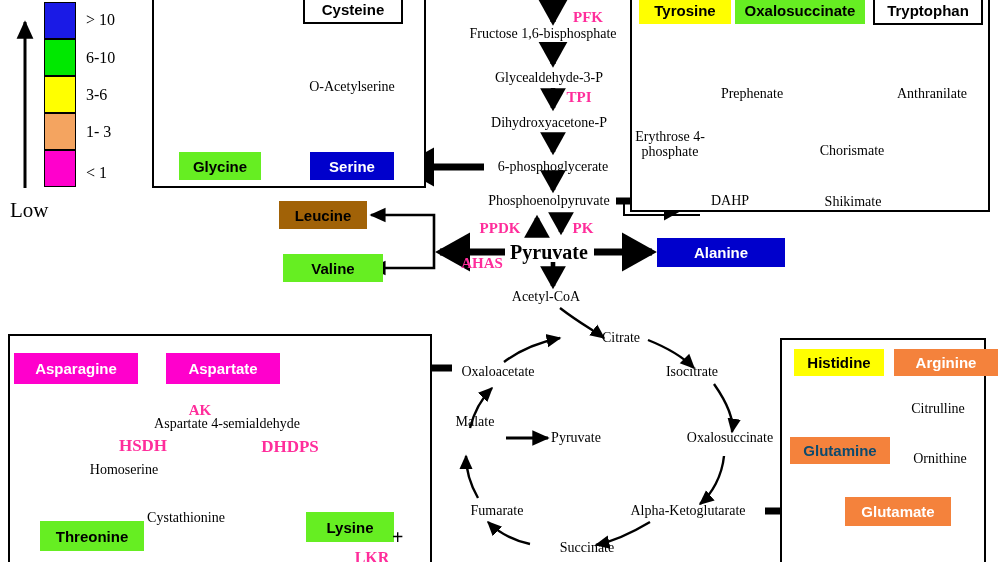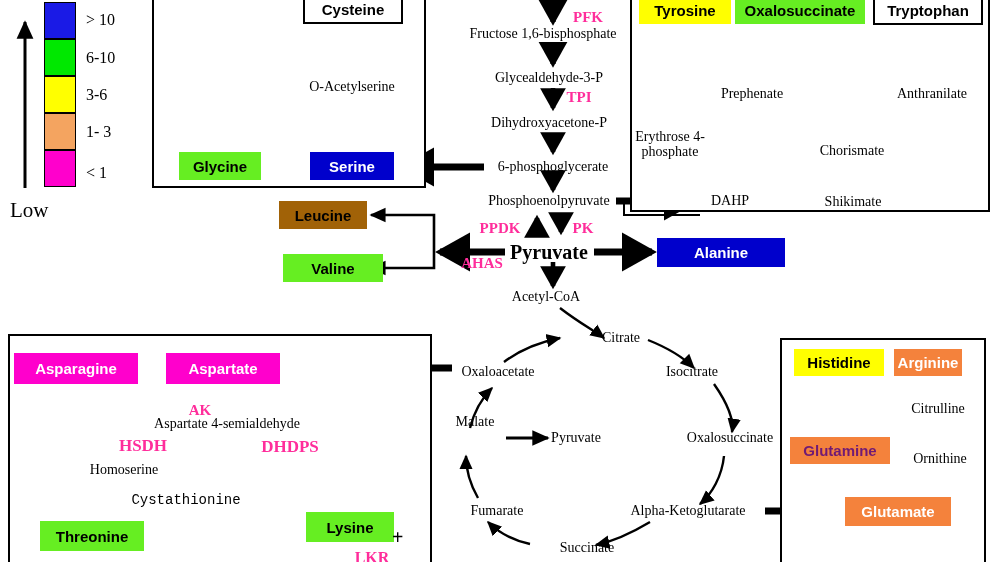--- a/index.html
+++ b/index.html
@@ -286,39 +286,39 @@
     <span>Asparagine</span>
   </div>
   <div class="aabox" style="left:166px;top:353px;width:114px;height:31px;background:#FF00CC;color:#fff;">
     <span>Aspartate</span>
   </div>
   <div class="enz" style="left:200px;top:410px;">AK</div>
   <div class="lbl" style="left:227px;top:424px;">Aspartate 4-semialdehyde</div>
   <div class="enz" style="left:143px;top:446px;font-size:17px;">HSDH</div>
   <div class="enz" style="left:290px;top:447px;font-size:17px;">DHDPS</div>
   <div class="lbl" style="left:124px;top:470px;">Homoserine</div>
-  <div class="lbl" style="left:186px;top:500px;font-family:Liberation Mono, monospace;">Cystathionine</div>
+  <div class="lbl" style="left:186px;top:518px;">Cystathionine</div>
   <div class="aabox" style="left:40px;top:521px;width:104px;height:30px;background:#66EE22;color:#000;">
     <span>Threonine</span>
   </div>
   <div class="aabox" style="left:306px;top:512px;width:88px;height:30px;background:#66EE22;color:#000;">
     <span>Lysine</span>
   </div>
   <div class="enz" style="left:372px;top:558px;font-size:16px;">LKR</div>
   <div class="abs" style="left:392px;top:526px;font-size:20px;font-weight:bold;color:#000;">+</div>
 
   <div class="box" style="left:780px;top:338px;width:206px;height:236px;"></div>
   <div class="aabox" style="left:794px;top:349px;width:90px;height:27px;background:#FFFF00;color:#000;">
     <span>Histidine</span>
   </div>
-  <div class="aabox" style="left:894px;top:349px;width:68px;height:27px;background:#F4823C;color:#fff;">
+  <div class="aabox" style="left:894px;top:349px;width:104px;height:27px;background:#F4823C;color:#fff;">
     <span>Arginine</span>
   </div>
   <div class="lbl" style="left:938px;top:409px;">Citrulline</div>
-  <div class="aabox" style="left:790px;top:437px;width:100px;height:27px;background:#F4823C;color:#701a75;">
+  <div class="aabox" style="left:790px;top:437px;width:100px;height:27px;background:#F4823C;color:#0c4a6e;">
     <span>Glutamine</span>
   </div>
   <div class="lbl" style="left:940px;top:459px;">Ornithine</div>
   <div class="aabox" style="left:845px;top:497px;width:106px;height:29px;background:#F4823C;color:#fff;">
     <span>Glutamate</span>
   </div>
 
 </div>
 
 </body></html>

